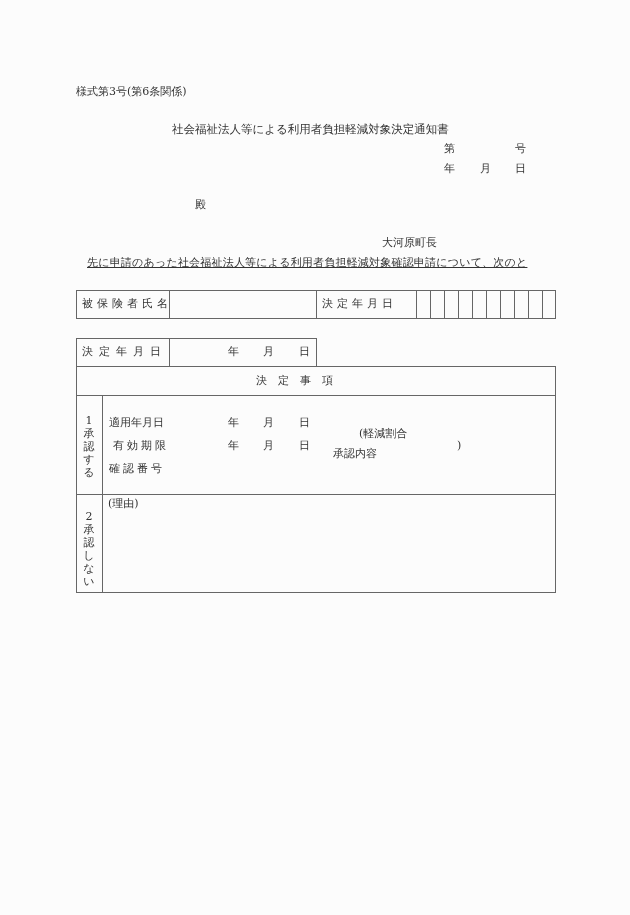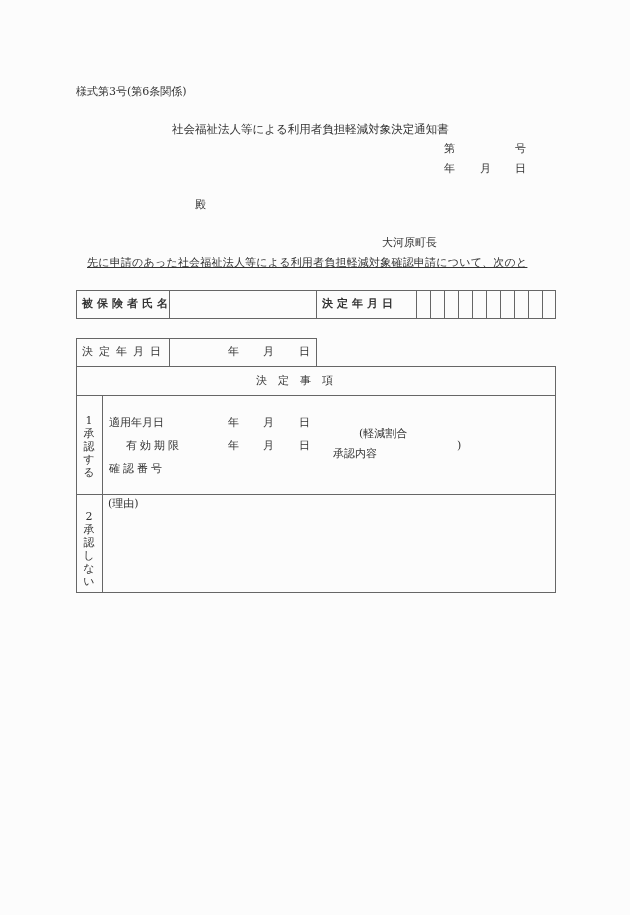--- a/index.html
+++ b/index.html
@@ -12,21 +12,21 @@
   .form-no { left:76px; top:86px; font-size:11px; }
   .title { left:172px; top:124px; font-size:11.5px; }
   .small { font-size:11px; }
   .para { left:76px; top:254px; width:482px; font-size:11px; line-height:18px; white-space:normal; letter-spacing:0.2px; }
   .para .indent { padding-left:11px;text-decoration:underline; }
 
   .box { position:absolute; border:1px solid #666; box-sizing:border-box; background:transparent; }
   .vline { position:absolute; width:1px; background:#666; }
   .hline { position:absolute; height:1px; background:#666; }
   .cell-text { position:absolute; white-space:nowrap; line-height:1; font-size:11px; }
-  .spaced { letter-spacing:4px;font-weight:bold; }
+  .spaced { letter-spacing:4px; }
   .spaced-wide { letter-spacing:3px; }
   .vert { position:absolute; width:14px; text-align:center; font-size:11px; line-height:13px; white-space:normal; }
   .field { position:absolute; background:transparent; }
 </style>
 </head>
 <body>
 
 <div class="abs form-no">様式第3号(第6条関係)</div>
 <div class="abs title">社会福祉法人等による利用者負担軽減対象決定通知書</div>
 
@@ -101,21 +101,21 @@
   <div>る</div>
 </div>
 
 <div class="cell-text" style="left:109px; top:417px;">適用年月日</div>
 <div class="field" style="left:170px; top:413px; width:140px; height:16px;"></div>
 <div class="cell-text" style="left:228px; top:417px;">年</div>
 <div class="cell-text" style="left:263px; top:417px;">月</div>
 <div class="cell-text" style="left:299px; top:417px;">日</div>
 <div class="cell-text" style="left:333px; top:416px;margin-top:32px;">承認内容</div>
 
-<div class="cell-text spaced-wide" style="left:126px; top:440px;font-family:Liberation Serif, serif;">有効期限</div>
+<div class="cell-text spaced-wide" style="left:113px; top:440px;font-family:Liberation Serif, serif;">有効期限</div>
 <div class="field" style="left:170px; top:436px; width:140px; height:16px;"></div>
 <div class="cell-text" style="left:228px; top:440px;">年</div>
 <div class="cell-text" style="left:263px; top:440px;">月</div>
 <div class="cell-text" style="left:299px; top:440px;">日</div>
 <div class="cell-text" style="left:359px; top:428px;">(軽減割合</div>
 <div class="field" style="left:412px; top:436px; width:42px; height:16px;"></div>
 <div class="cell-text" style="left:457px; top:440px;">)</div>
 
 <div class="cell-text spaced-wide" style="left:109px; top:463px;">確認番号</div>
 <div class="field" style="left:170px; top:459px; width:280px; height:16px;"></div>

